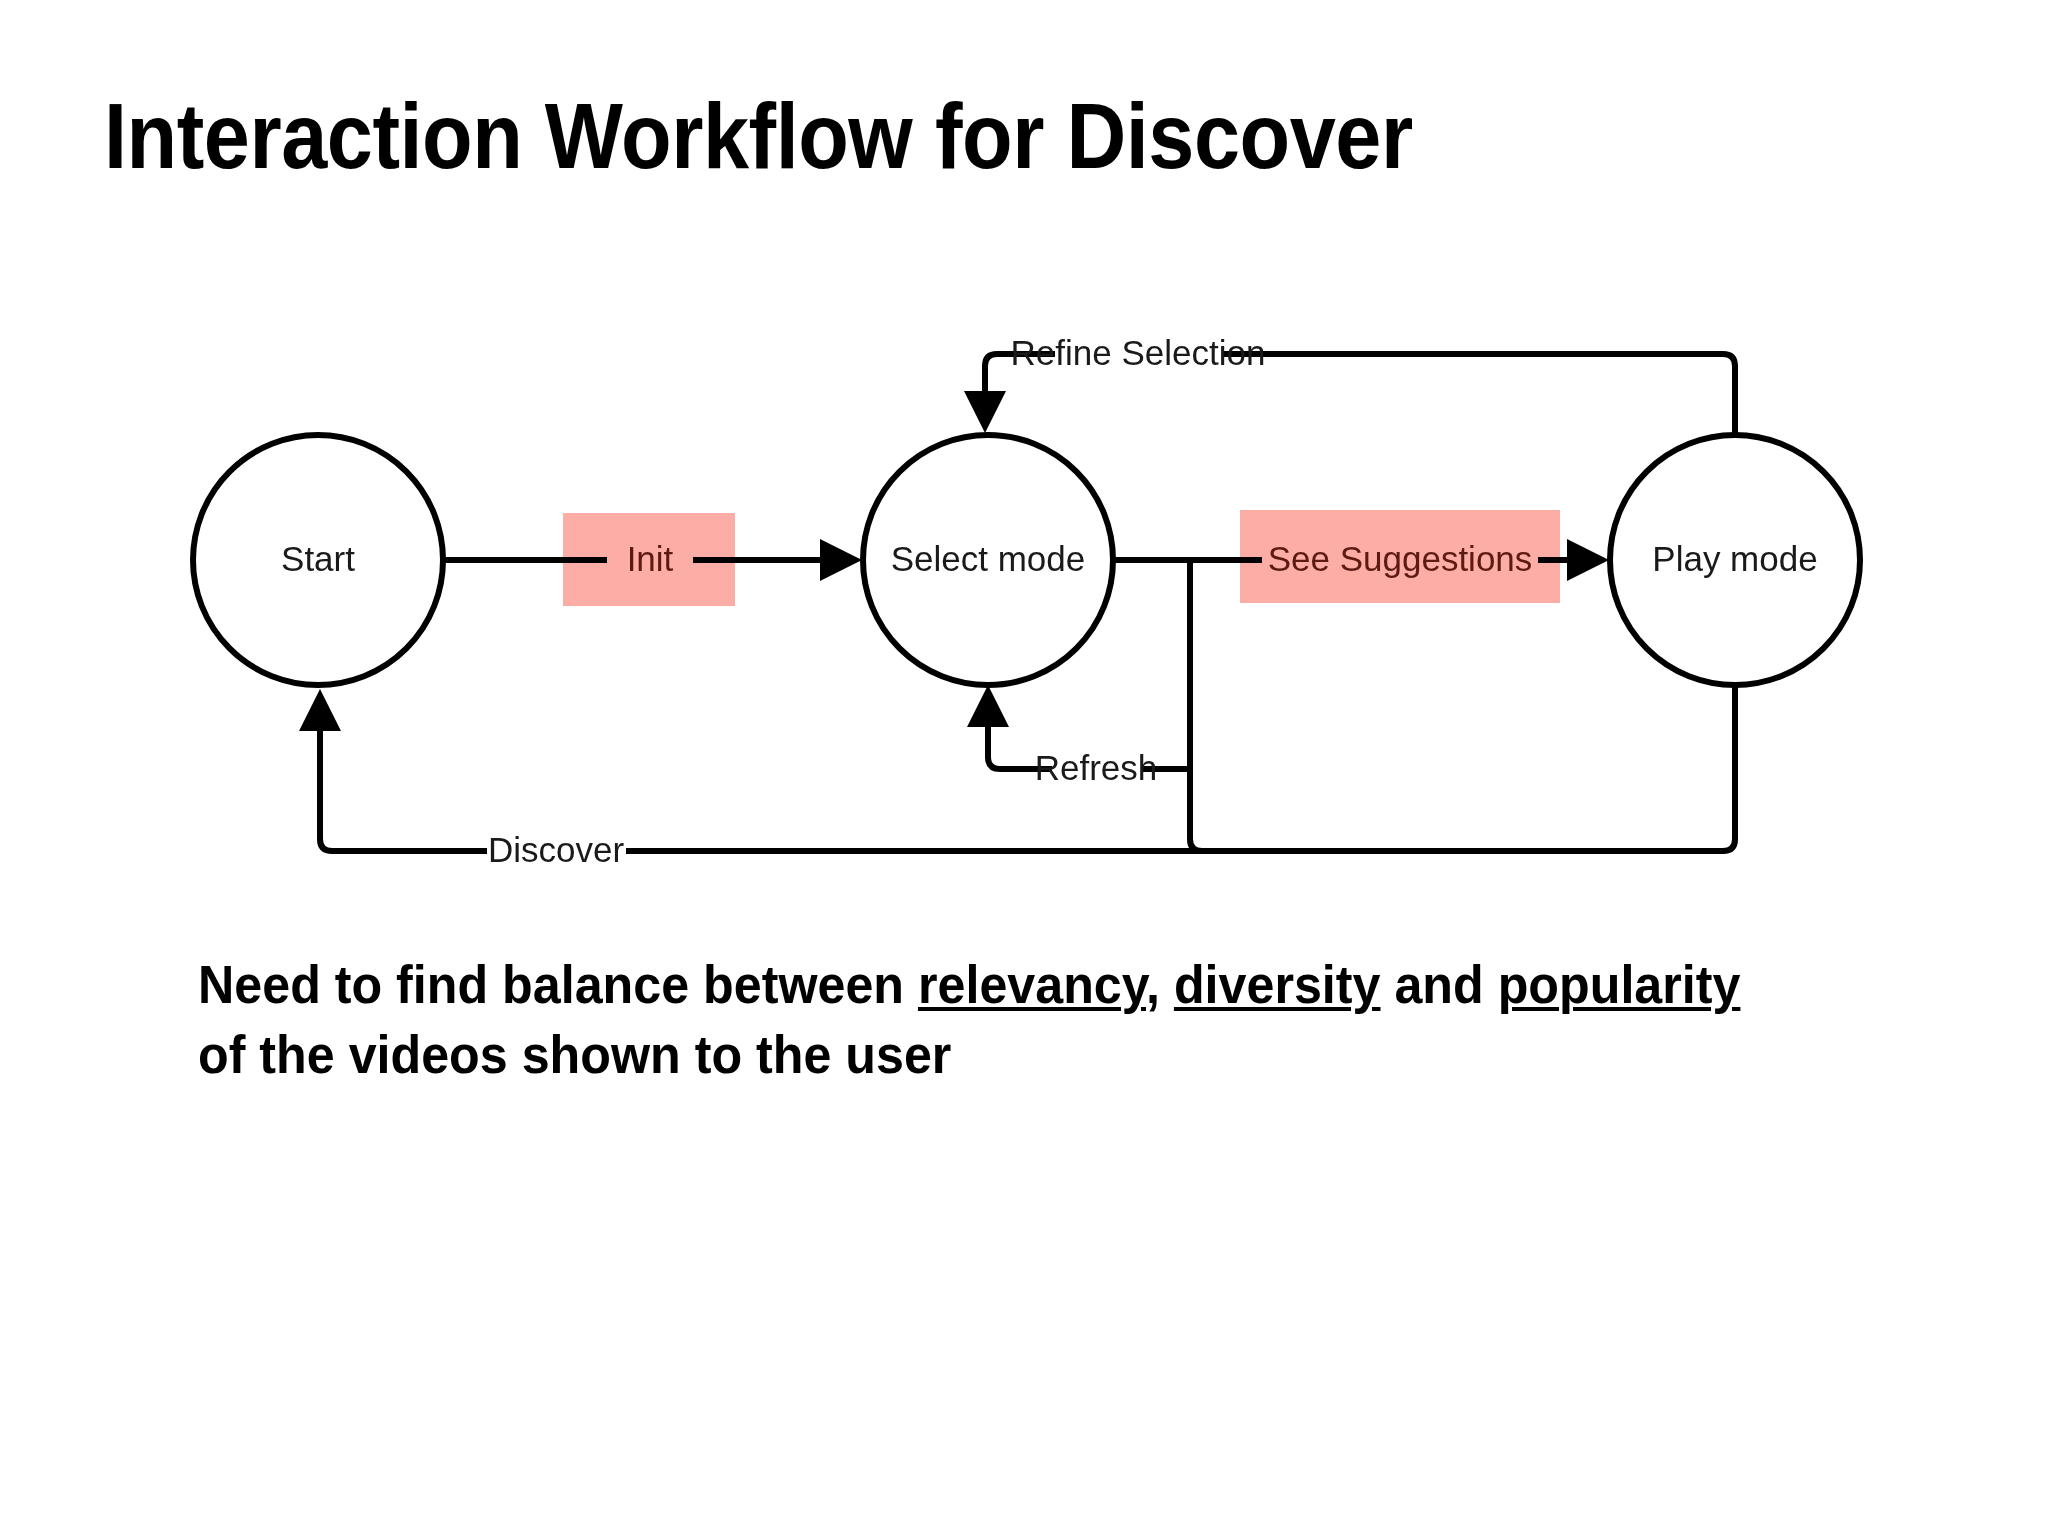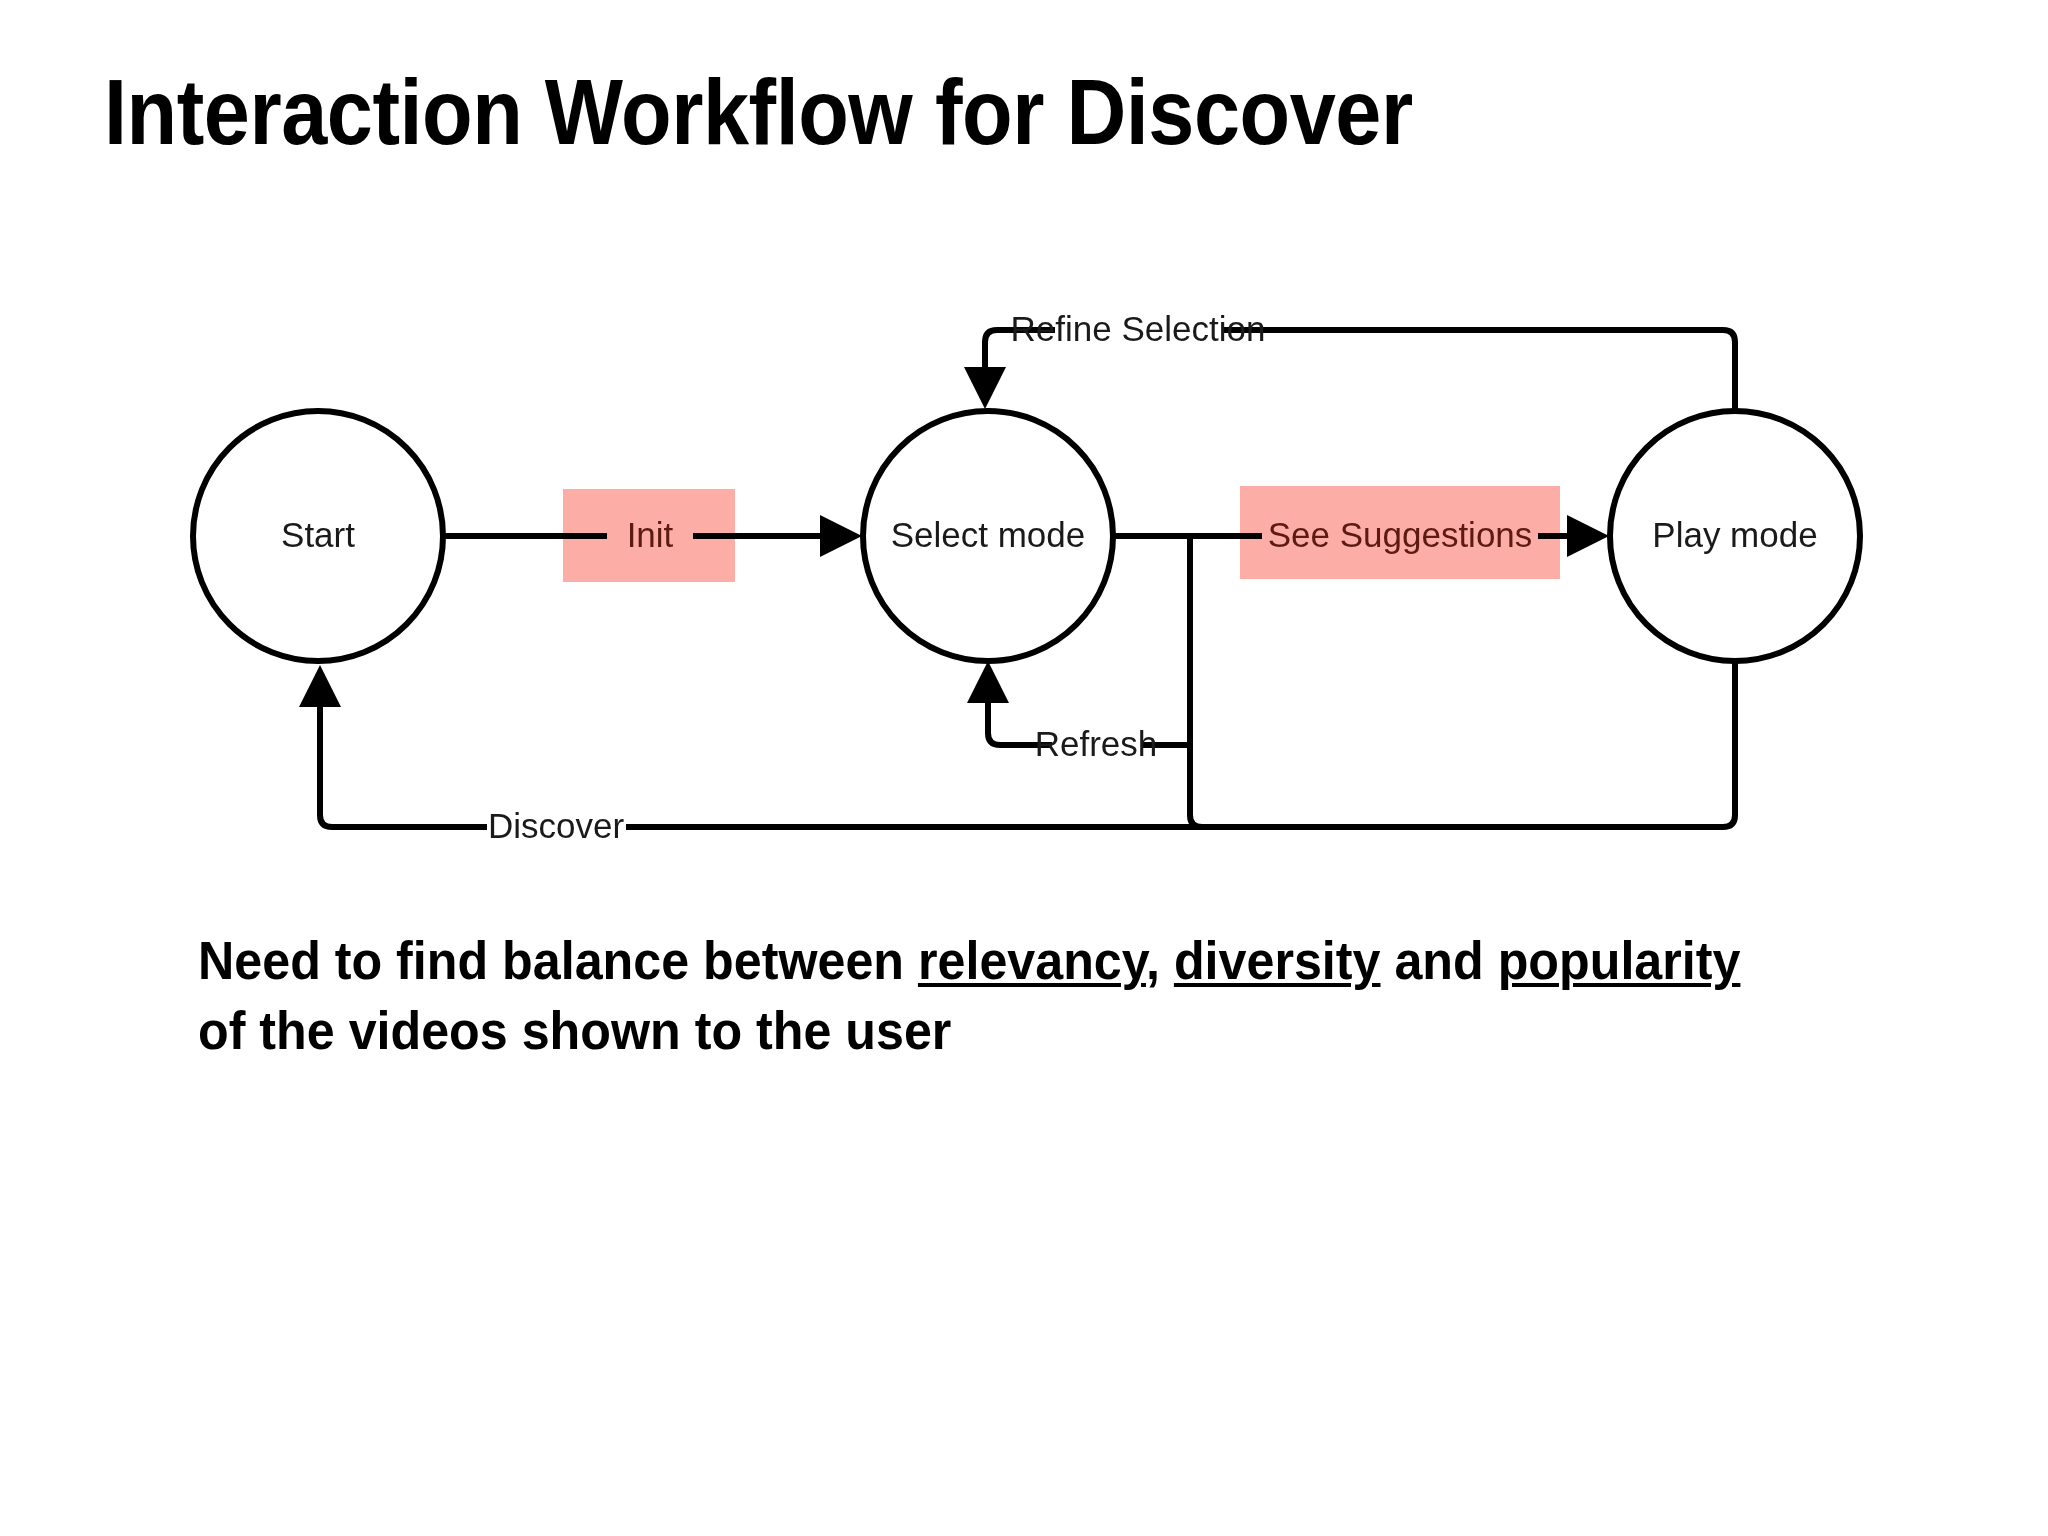--- a/index.html
+++ b/index.html
@@ -15,20 +15,21 @@
     overflow: hidden;
     font-family: "Liberation Sans", sans-serif;
     color: #000000;
   }
 
   
   .slide {
     position: absolute;
     inset: 0;
     background: #ffffff;
+    margin-top: 24px;
   }
 
   
   .slide-title {
     position: absolute;
     left: 104px;
     top: 62px;
     font-family: "Liberation Sans", sans-serif;
     font-weight: bold;
     font-size: 92px;

